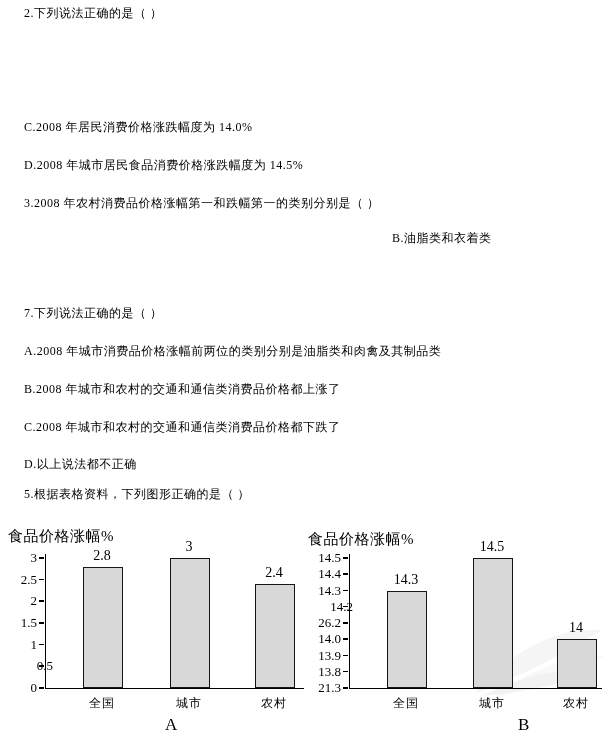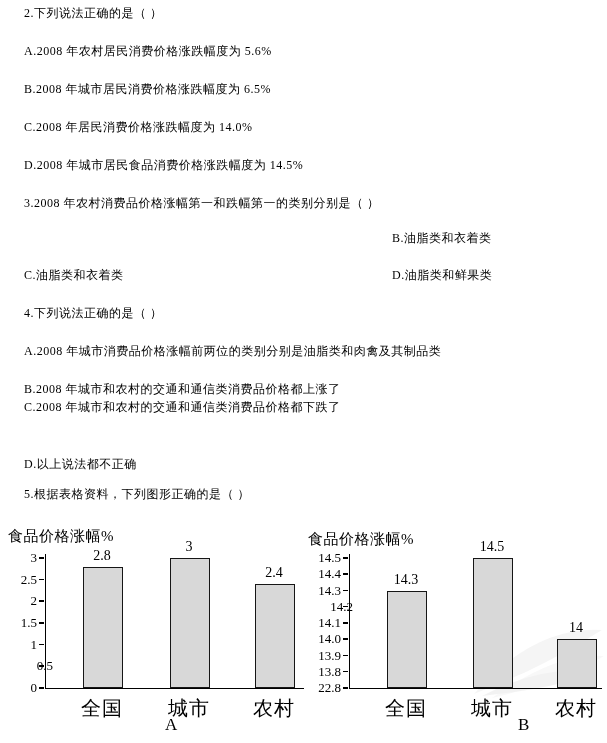--- a/index.html
+++ b/index.html
@@ -14,48 +14,44 @@
     white-space:nowrap;line-height:1.2;margin-left:20px;
   }
   .opt-col2{position:absolute;left:368px;top:0;white-space:nowrap;}
   .chart{position:absolute;height:228px;}
   .c-title{position:absolute;font-size:15px;letter-spacing:0.5px;white-space:nowrap;}
   .c-plot{position:absolute;border-left:1.5px solid #000;border-bottom:1.5px solid #000;box-sizing:content-box;}
   .c-ytick{position:absolute;text-align:right;font-size:13px;line-height:16px;white-space:nowrap;}
   .c-tick{position:absolute;width:5px;height:1.5px;background:#000;}
   .c-bar{position:absolute;bottom:0;background:#d8d8d8;border:1.5px solid #161616;box-sizing:border-box;}
   .c-vlabel{position:absolute;transform:translateX(-50%);font-size:14px;white-space:nowrap;}
-  .c-xlabel{position:absolute;transform:translateX(-50%);font-size:20px;letter-spacing:1px;white-space:nowrap;}
+  .c-xlabel{position:absolute;transform:translateX(-50%);font-size:12px;letter-spacing:1px;white-space:nowrap;}
   .c-sublabel{position:absolute;font-size:17px;}
   .watermark{position:absolute;left:468px;top:612px;opacity:0.55;}
 </style>
 </head>
 <body>
 
 <div class="page">
 
   <div class="line" style="top:6px">2.下列说法正确的是（    ）</div>
-  <div class="line" style="top:44px">A.2008 年农村居民消费价格涨跌幅度为 5.6%</div>
-  <div class="line" style="top:82px">B.2008 年城市居民消费价格涨跌幅度为 6.5%</div>
   <div class="line" style="top:120px">C.2008 年居民消费价格涨跌幅度为 14.0%</div>
   <div class="line" style="top:158px">D.2008 年城市居民食品消费价格涨跌幅度为 14.5%</div>
 
   <div class="line" style="top:196px">3.2008 年农村消费品价格涨幅第一和跌幅第一的类别分别是（    ）</div>
   <div class="line" style="top:231px;width:600px">
     <span class="opt-col2">B.油脂类和衣着类</span>
   </div>
   <div class="line" style="top:268px;width:600px">
-    <span>C.油脂类和衣着类</span>
-    <span class="opt-col2">D.油脂类和鲜果类</span>
   </div>
 
-  <div class="line" style="top:306px">4.下列说法正确的是（    ）</div>
+  <div class="line" style="top:306px">7.下列说法正确的是（    ）</div>
   <div class="line" style="top:344px">A.2008 年城市消费品价格涨幅前两位的类别分别是油脂类和肉禽及其制品类</div>
   <div class="line" style="top:382px">B.2008 年城市和农村的交通和通信类消费品价格都上涨了</div>
-  <div class="line" style="top:400px">C.2008 年城市和农村的交通和通信类消费品价格都下跌了</div>
+  <div class="line" style="top:420px">C.2008 年城市和农村的交通和通信类消费品价格都下跌了</div>
   <div class="line" style="top:457px">D.以上说法都不正确</div>
 
   <div class="line" style="top:487px">5.根据表格资料，下列图形正确的是（    ）</div>
 
   <svg class="watermark" width="138" height="88" viewBox="0 0 138 88">
     <path d="M6 82 Q 66 14 134 18 Q 92 44 58 60 Q 30 72 6 82 Z" fill="#ededed"></path>
     <path d="M24 86 Q 88 40 136 44 Q 98 68 24 86 Z" fill="#f3f3f3"></path>
     <path d="M14 84 Q 74 52 130 60 Q 90 76 14 84 Z" fill="#e9e9e9"></path>
   </svg>
 
@@ -97,29 +93,29 @@
         <div class="c-bar" style="left: 207px; width: 40px; height: 48.75px; background: rgb(216, 216, 216);"></div>
       </div>
       <div class="c-ytick" style="left: 0px; top: 35px; width: 41px;">14.5</div>
       <div class="c-tick" style="left: 43px; top: 42px;"></div>
       <div class="c-ytick" style="left: 0px; top: 51.25px; width: 41px;">14.4</div>
       <div class="c-tick" style="left: 43px; top: 58.25px;"></div>
       <div class="c-ytick" style="left: 0px; top: 67.5px; width: 41px;">14.3</div>
       <div class="c-tick" style="left: 43px; top: 74.5px;"></div>
       <div class="c-ytick" style="left: 12px; top: 83.75px; width: 41px;">14.2</div>
       <div class="c-tick" style="left: 43px; top: 90.75px;"></div>
-      <div class="c-ytick" style="left: 0px; top: 100px; width: 41px;">14.1</div>
+      <div class="c-ytick" style="left: 0px; top: 100px; width: 41px;">26.2</div>
       <div class="c-tick" style="left: 43px; top: 107px;"></div>
       <div class="c-ytick" style="left: 0px; top: 116.25px; width: 41px;">14.0</div>
       <div class="c-tick" style="left: 43px; top: 123.25px;"></div>
       <div class="c-ytick" style="left: 0px; top: 132.5px; width: 41px;">13.9</div>
       <div class="c-tick" style="left: 43px; top: 139.5px;"></div>
       <div class="c-ytick" style="left: 0px; top: 148.75px; width: 41px;">13.8</div>
       <div class="c-tick" style="left: 43px; top: 155.75px;"></div>
-      <div class="c-ytick" style="left: 0px; top: 165px; width: 41px;">22.8</div>
+      <div class="c-ytick" style="left: 0px; top: 165px; width: 41px;">21.3</div>
       <div class="c-tick" style="left: 43px; top: 172px;"></div>
       <div class="c-vlabel" style="left: 106px; top: 56.5px;">14.3</div>
       <div class="c-xlabel" style="left: 106px; top: 180px;">全国</div>
       <div class="c-vlabel" style="left: 192px; top: 24px;">14.5</div>
       <div class="c-xlabel" style="left: 192px; top: 180px;">城市</div>
       <div class="c-vlabel" style="left: 276px; top: 105.25px;">14</div>
       <div class="c-xlabel" style="left: 276px; top: 180px;">农村</div>
       <div class="c-sublabel" style="left: 218px; top: 200px;">B</div>
     </div>
 

